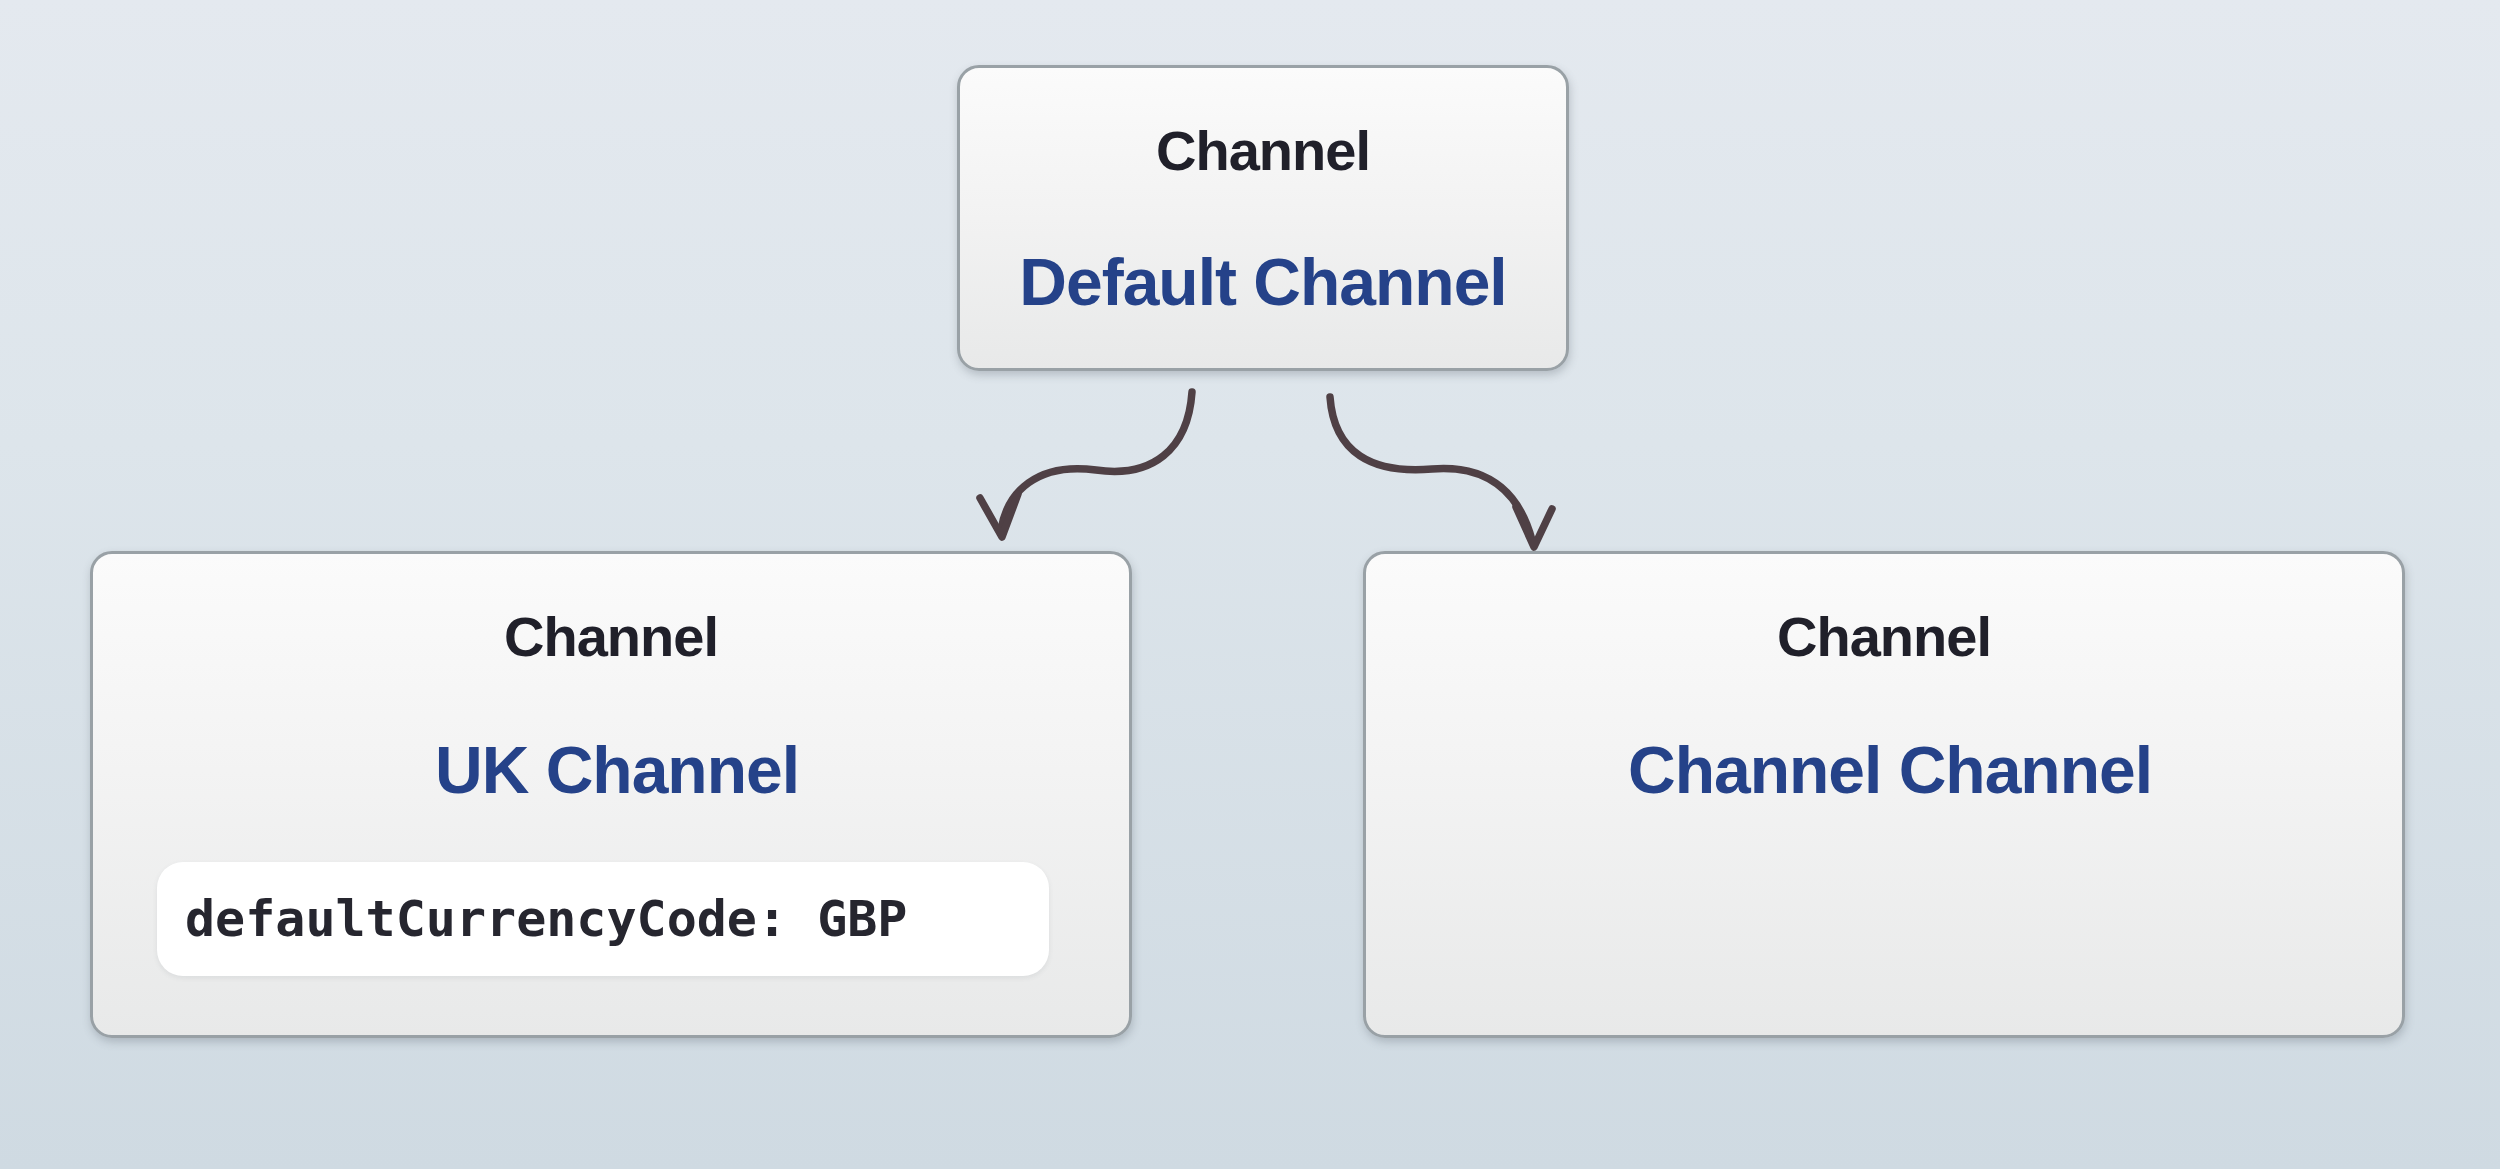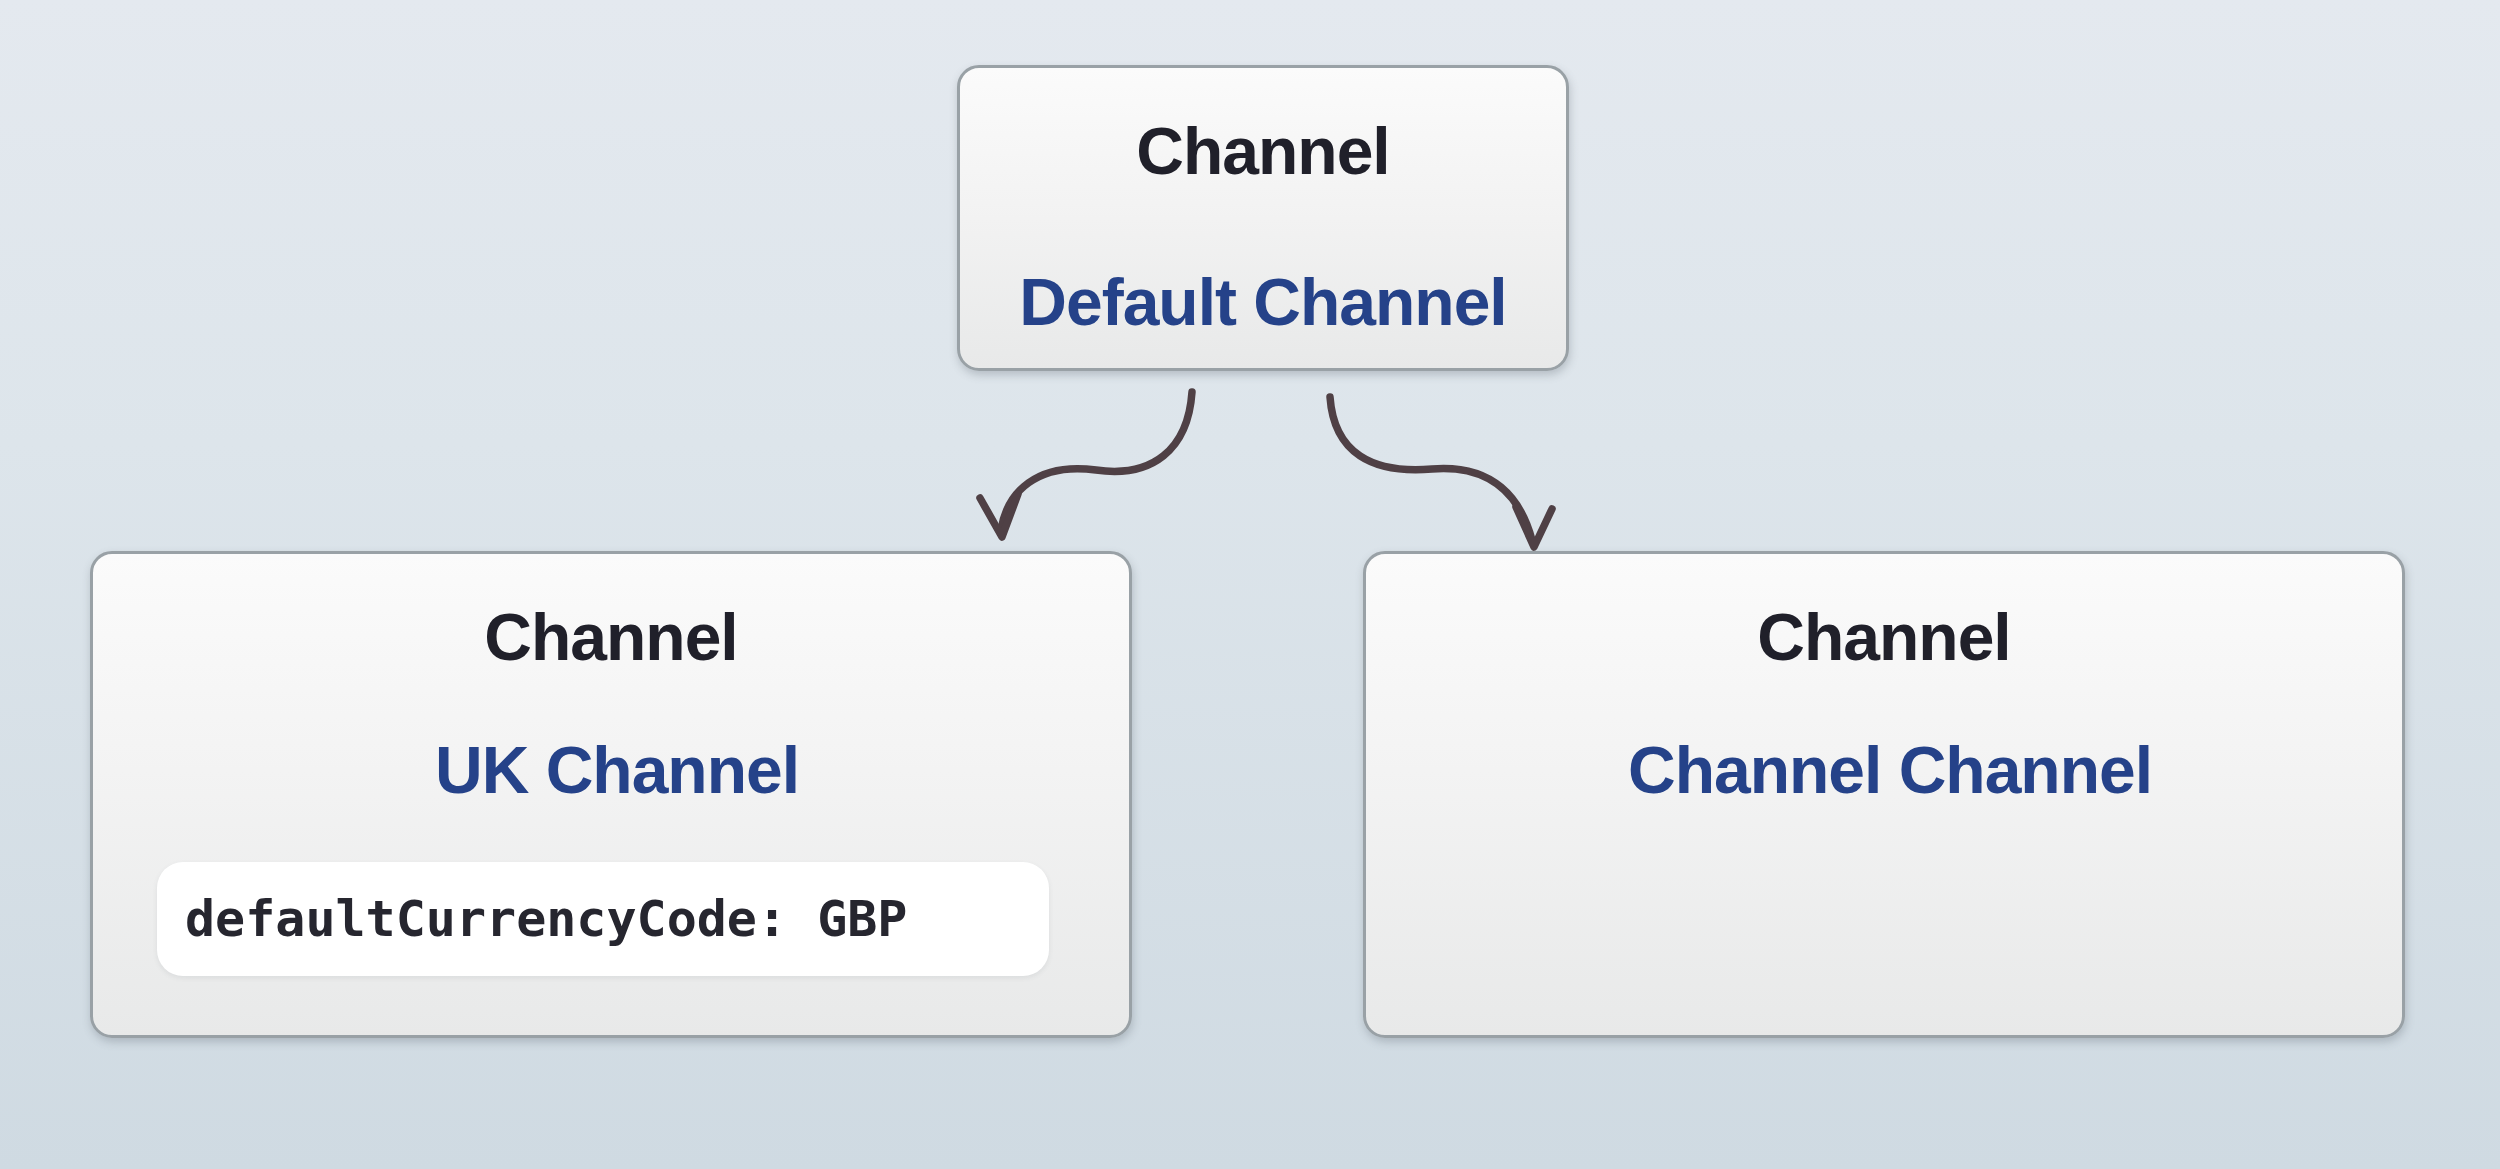--- a/index.html
+++ b/index.html
@@ -33,37 +33,37 @@
     left: 90px; top: 551px; width: 1042px; height: 487px;
   }
   .node-germany {
     left: 1363px; top: 551px; width: 1042px; height: 487px;
   }
   .type-label {
     position: absolute;
     left: 0; right: 0;
     text-align: center;
     font-weight: bold;
-    font-size: 66px;
+    font-size: 56px;
     line-height: 66px;
     color: #20202a;
     letter-spacing: -1px;
   }
   .name-label {
     position: absolute;
     left: 0; right: 0;
     text-align: center;
     font-weight: bold;
     font-size: 66px;
     line-height: 66px;
     color: #254289;
     letter-spacing: -1px;
   }
   .node-parent .type-label { top: 50px; }
-  .node-parent .name-label { top: 181px; margin-top: 20px; }
+  .node-parent .name-label { top: 181px; }
   .node-uk .type-label, .node-germany .type-label { top: 50px; }
   .node-uk .name-label, .node-germany .name-label { top: 183px; margin-left: 12px; }
   .code-pill {
     position: absolute;
     left: 64px; right: 80px;
     top: 308px;
     height: 114px;
     background: #ffffff;
     border-radius: 26px;
     box-shadow: 0 2px 5px rgba(80, 90, 100, 0.10);

